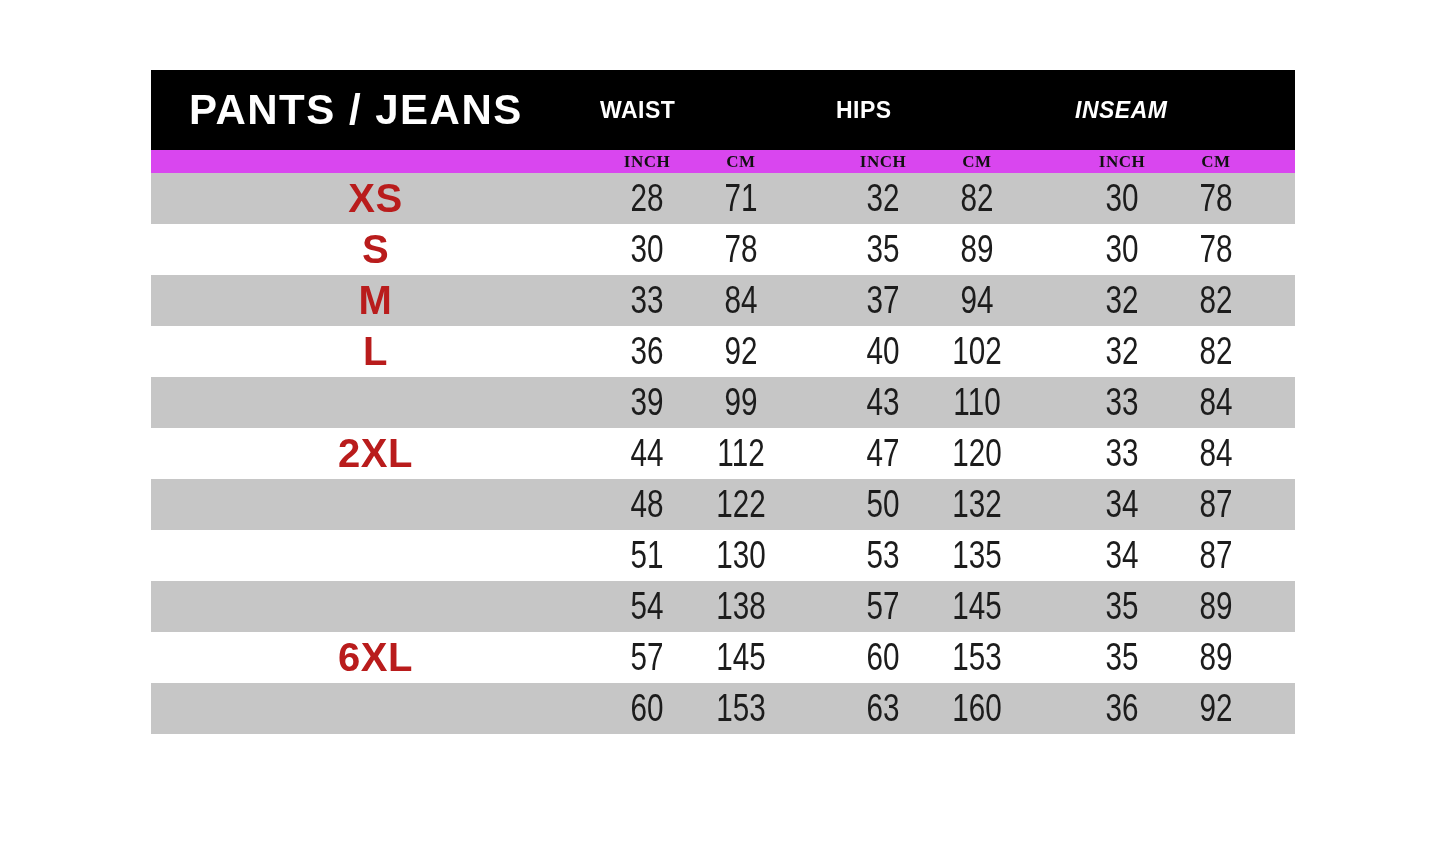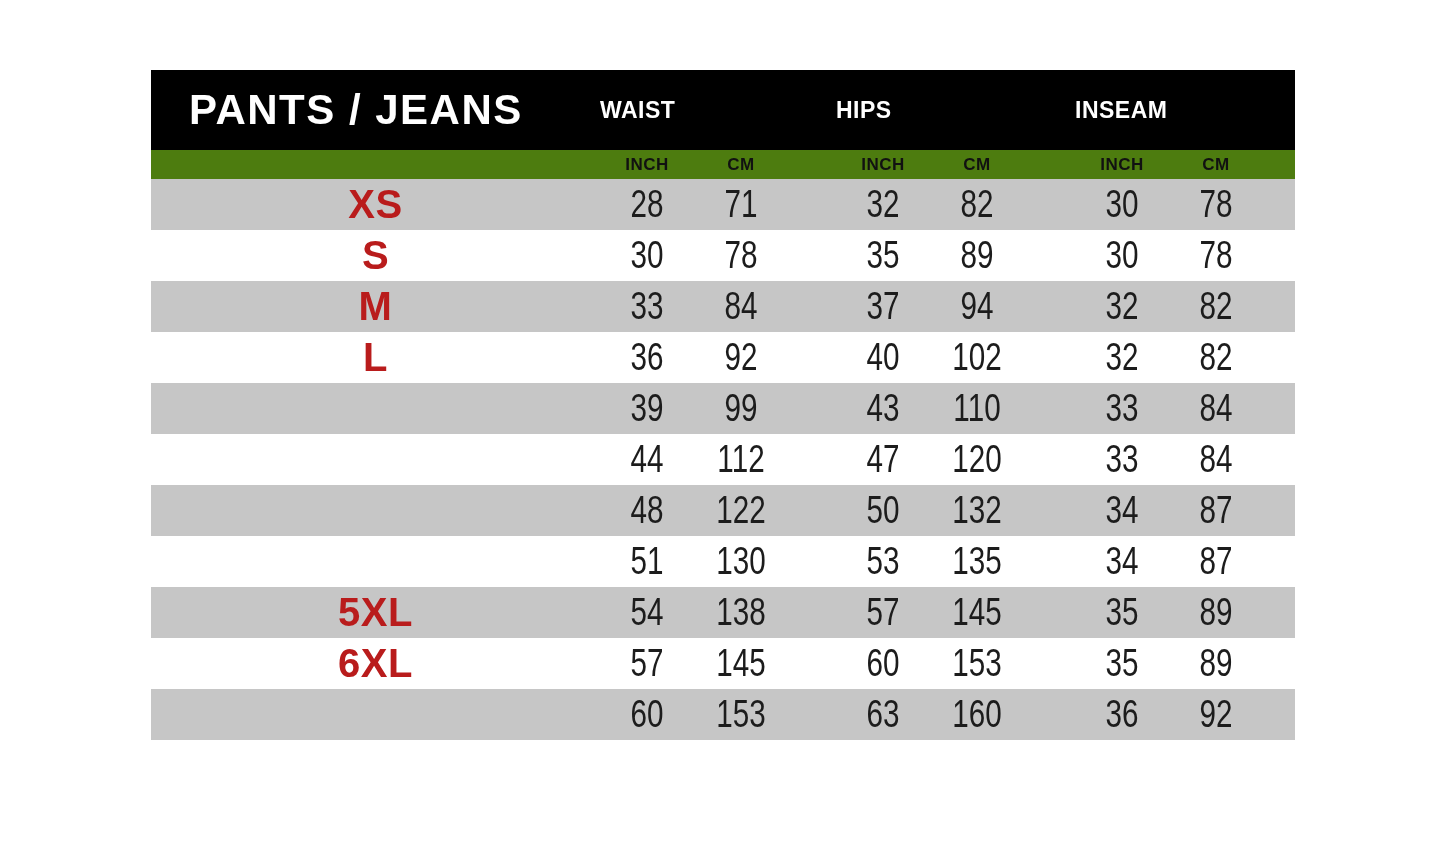--- a/index.html
+++ b/index.html
@@ -41,25 +41,26 @@
     white-space: nowrap;
   }
   .group-label {
     color: #ffffff;
     font-size: 23px;
     font-weight: 700;
     letter-spacing: 0.5px;
   }
   .group-waist  { grid-column: 2 / span 2; }
   .group-hips   { grid-column: 5 / span 2; }
-  .group-inseam { grid-column: 8 / span 2; }
+  .group-inseam { grid-column: 8 / span 2; font-style: italic; }
   
   .unit-row {
-    height: 29px;
-    background: #4d7c0f;
+    height: 23px;
+    background: #d946ef;
+    font-family: Liberation Serif, serif;
   }
   .unit-label {
     color: #111111;
     font-size: 17px;
     font-weight: 700;
     text-align: center;
     letter-spacing: 0.5px;
   }
   .u1 { grid-column: 2; } .u2 { grid-column: 3; }
   .u3 { grid-column: 5; } .u4 { grid-column: 6; }
@@ -160,20 +161,21 @@
     <div class="grid row stripe">
       <div class="num-cell c1">39</div>
       <div class="num-cell c2">99</div>
       <div class="num-cell c3">43</div>
       <div class="num-cell c4">110</div>
       <div class="num-cell c5">33</div>
       <div class="num-cell c6">84</div>
     </div>
 
     <div class="grid row">
+      <div class="size-cell">2XL</div>
       <div class="num-cell c1">44</div>
       <div class="num-cell c2">112</div>
       <div class="num-cell c3">47</div>
       <div class="num-cell c4">120</div>
       <div class="num-cell c5">33</div>
       <div class="num-cell c6">84</div>
     </div>
 
     <div class="grid row stripe">
       <div class="num-cell c1">48</div>
@@ -187,21 +189,20 @@
     <div class="grid row">
       <div class="num-cell c1">51</div>
       <div class="num-cell c2">130</div>
       <div class="num-cell c3">53</div>
       <div class="num-cell c4">135</div>
       <div class="num-cell c5">34</div>
       <div class="num-cell c6">87</div>
     </div>
 
     <div class="grid row stripe">
-      <div class="size-cell">5XL</div>
       <div class="num-cell c1">54</div>
       <div class="num-cell c2">138</div>
       <div class="num-cell c3">57</div>
       <div class="num-cell c4">145</div>
       <div class="num-cell c5">35</div>
       <div class="num-cell c6">89</div>
     </div>
 
     <div class="grid row">
       <div class="size-cell">6XL</div>

